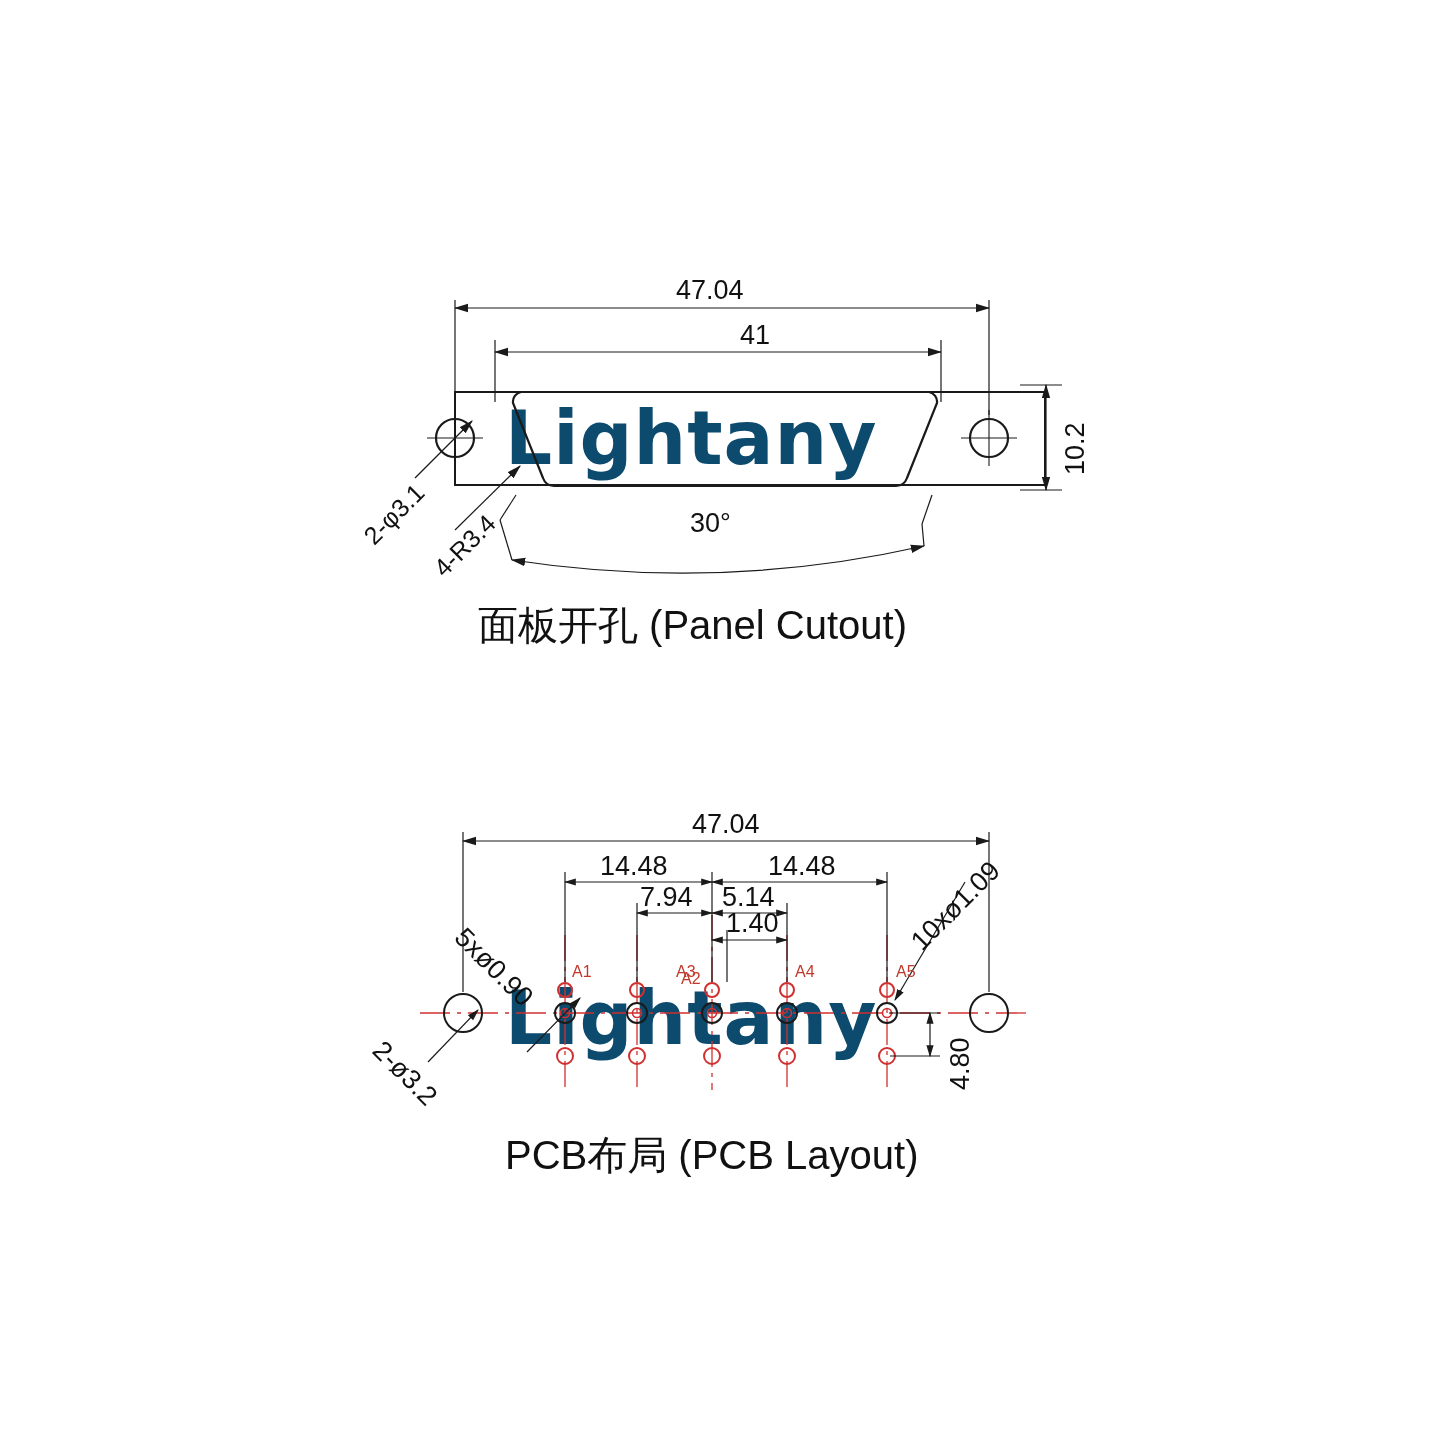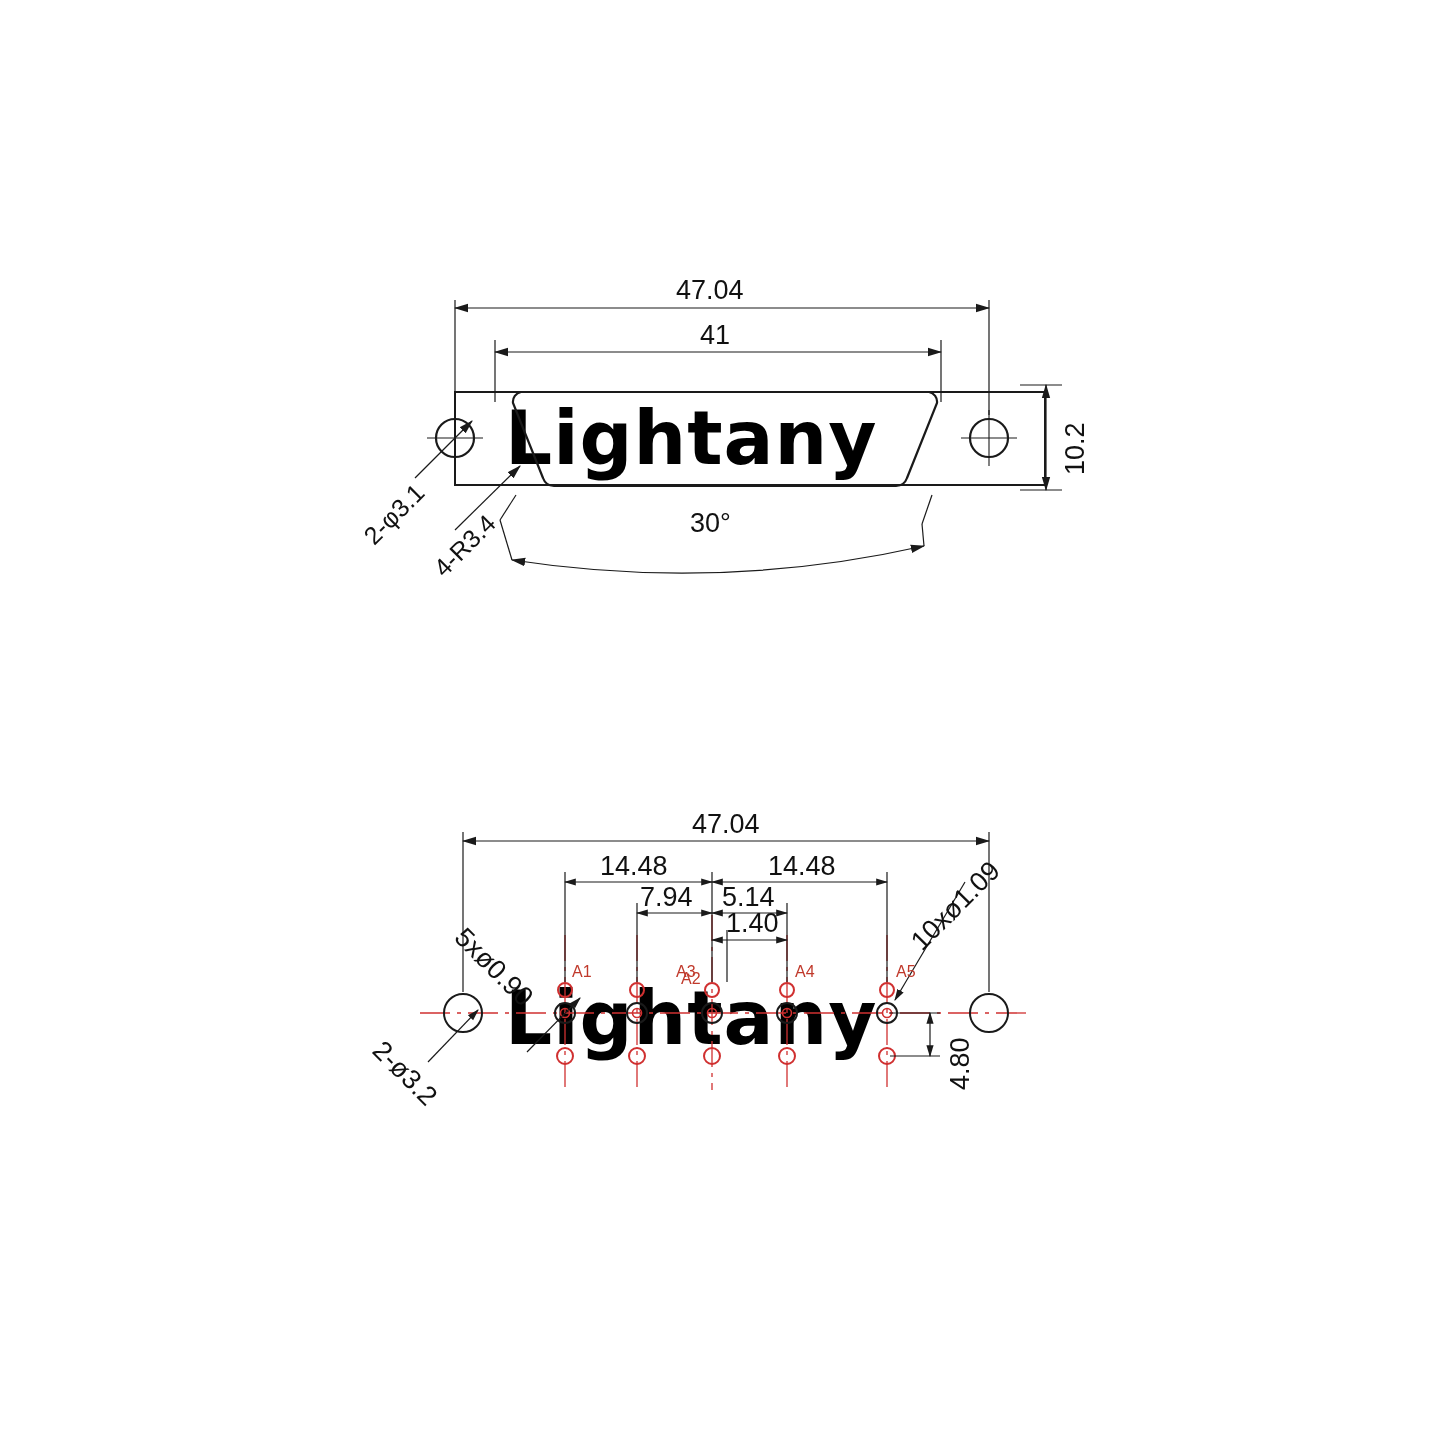--- a/index.html
+++ b/index.html
@@ -23,21 +23,21 @@
     position: absolute;
     left: 0;
     top: 0;
     width: 1440px;
     height: 1440px;
   }
   .wm {
     position: absolute;
     font-family: "DejaVu Sans", sans-serif;
     font-weight: 700;
-    color: #000000;
+    color: #0c4a6e;
     letter-spacing: 1px;
     user-select: none;
     pointer-events: none;
   }
   #wm-top {
     left: 505px;
     top: 395px;
     font-size: 74px;
   }
   #wm-bot {
@@ -259,38 +259,40 @@
     <g stroke="#1a1a1a" stroke-width="1.2" fill="none">
       <line x1="428" y1="1062" x2="478" y2="1010" marker-end="url(#arrLr)"></line>
     </g>
 
     <g stroke="#1a1a1a" stroke-width="1.2" fill="none">
       <line x1="965" y1="882" x2="895" y2="1000" marker-end="url(#arrLr)"></line>
     </g>
   </svg>
 
   <div class="lbl dim" id="l-4704" style="left:676px; top:275px;">47.04</div>
-  <div class="lbl dim" id="l-41" style="left:700px; top:320px;">41</div>
+  <div class="lbl dim" id="l-41" style="left:740px; top:320px;">41</div>
   <div class="lbl dim rot90" style="left:1060px; top:475px;">10.2</div>
   <div class="lbl dim-sm rot45" style="left:358px; top:530px;">2-φ3.1</div>
   <div class="lbl dim-sm rot45" style="left:428px; top:562px;">4-R3.4</div>
   <div class="lbl dim" style="left:690px; top:508px;">30°</div>
 
+  <div class="caption" id="cap-panel">面板开孔 (Panel Cutout)</div>
 
   <div class="lbl dim" style="left:692px; top:809px;">47.04</div>
   <div class="lbl dim" style="left:600px; top:851px;">14.48</div>
   <div class="lbl dim" style="left:768px; top:851px;">14.48</div>
   <div class="lbl dim" style="left:640px; top:882px;">7.94</div>
   <div class="lbl dim" style="left:722px; top:882px;text-align:right;">5.14</div>
   <div class="lbl dim" style="left:726px; top:908px;">1.40</div>
   <div class="lbl dim rot90" style="left:945px; top:1090px;">4.80</div>
   <div class="lbl dim rot315" style="left:470px; top:922px;">5xø0.90</div>
   <div class="lbl dim rot315" style="left:388px; top:1035px;">2-ø3.2</div>
   <div class="lbl dim rot45" style="left:905px; top:935px;">10xø1.09</div>
 
   <div class="lbl red-lbl" style="left:572px; top:963px;">A1</div>
   <div class="lbl red-lbl" style="left:645px; top:970px;margin-left:36px;">A2</div>
   <div class="lbl red-lbl" style="left:676px; top:963px;">A3</div>
   <div class="lbl red-lbl" style="left:795px; top:963px;">A4</div>
   <div class="lbl red-lbl" style="left:896px; top:963px;">A5</div>
 
+  <div class="caption" id="cap-pcb">PCB布局 (PCB Layout)</div>
 
 </div>
 
 </body></html>

